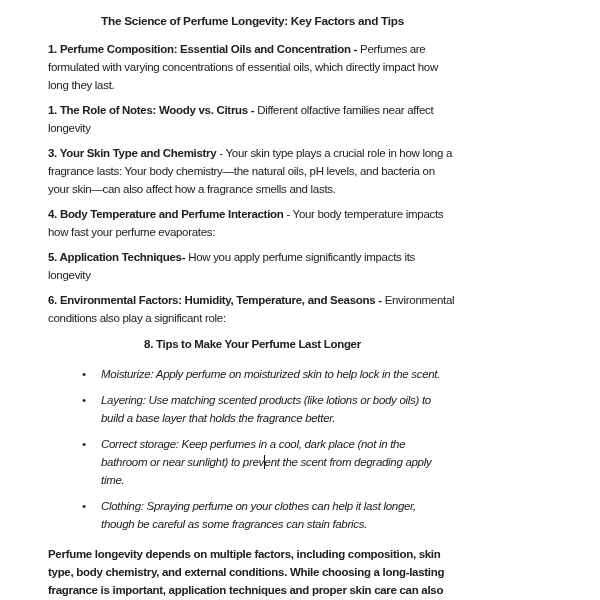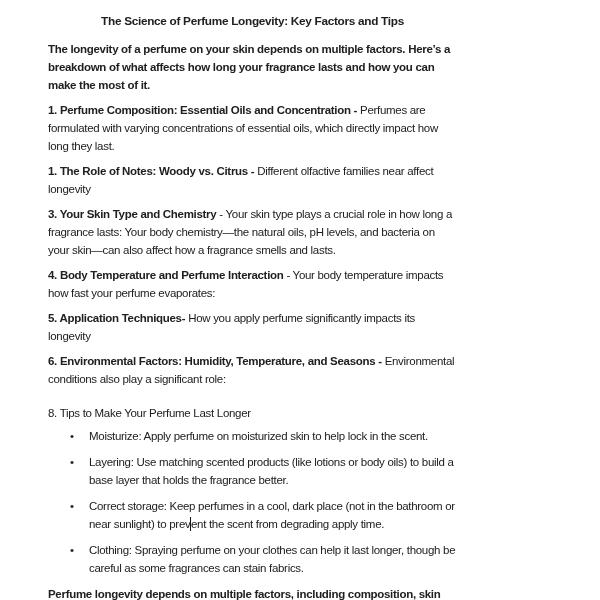--- a/index.html
+++ b/index.html
@@ -33,28 +33,30 @@
     margin: 0 0 7px 0;
   }
   .bold {
     font-weight: 700;
   }
   strong {
     font-weight: 700;
   }
   .tips-heading {
     font-size: 11.5px;
-    font-weight: 400;
-    margin: 16px 0 5px 0;
+    font-weight: 700;
+    margin: 8px 0 5px 0;
     line-height: 18px;
+    text-align: center;
   }
   ul.tips {
     list-style: none;
-    margin: 0;
+    margin: 12px;
     padding: 0;
+    font-style: italic;
   }
   ul.tips li {
     position: relative;
     padding-left: 41px;
     margin: 0 0 8px 0;
   }
   ul.tips li::before {
     content: "\2022";
     position: absolute;
     left: 22px;
@@ -72,21 +74,20 @@
     margin: 0 -0.5px;
   }
 </style>
 </head>
 <body style="background: rgb(255, 255, 255);">
 
 <main class="doc" style="color: rgb(32, 32, 32);">
 
   <h1 class="title">The Science of Perfume Longevity: Key Factors and Tips</h1>
 
-  <p class="para bold">The longevity of a perfume on your skin depends on multiple factors. Here’s a breakdown of what affects how long your fragrance lasts and how you can make the most of it.</p>
 
   <p class="para"><strong>1. Perfume Composition: Essential Oils and Concentration -</strong><span> Perfumes are formulated with varying concentrations of essential oils, which directly impact how long they last.</span></p>
 
   <p class="para"><strong>1. The Role of Notes: Woody vs. Citrus -</strong><span> Different olfactive families near affect longevity</span></p>
 
   <p class="para"><strong>3. Your Skin Type and Chemistry</strong><span> - Your skin type plays a crucial role in how long a fragrance lasts: Your body chemistry—the natural oils, pH levels, and bacteria on your skin—can also affect how a fragrance smells and lasts.</span></p>
 
   <p class="para"><strong>4. Body Temperature and Perfume Interaction</strong><span> - Your body temperature impacts how fast your perfume evaporates:</span></p>
 
   <p class="para"><strong>5. Application Techniques-</strong><span> How you apply perfume significantly impacts its longevity</span></p>

